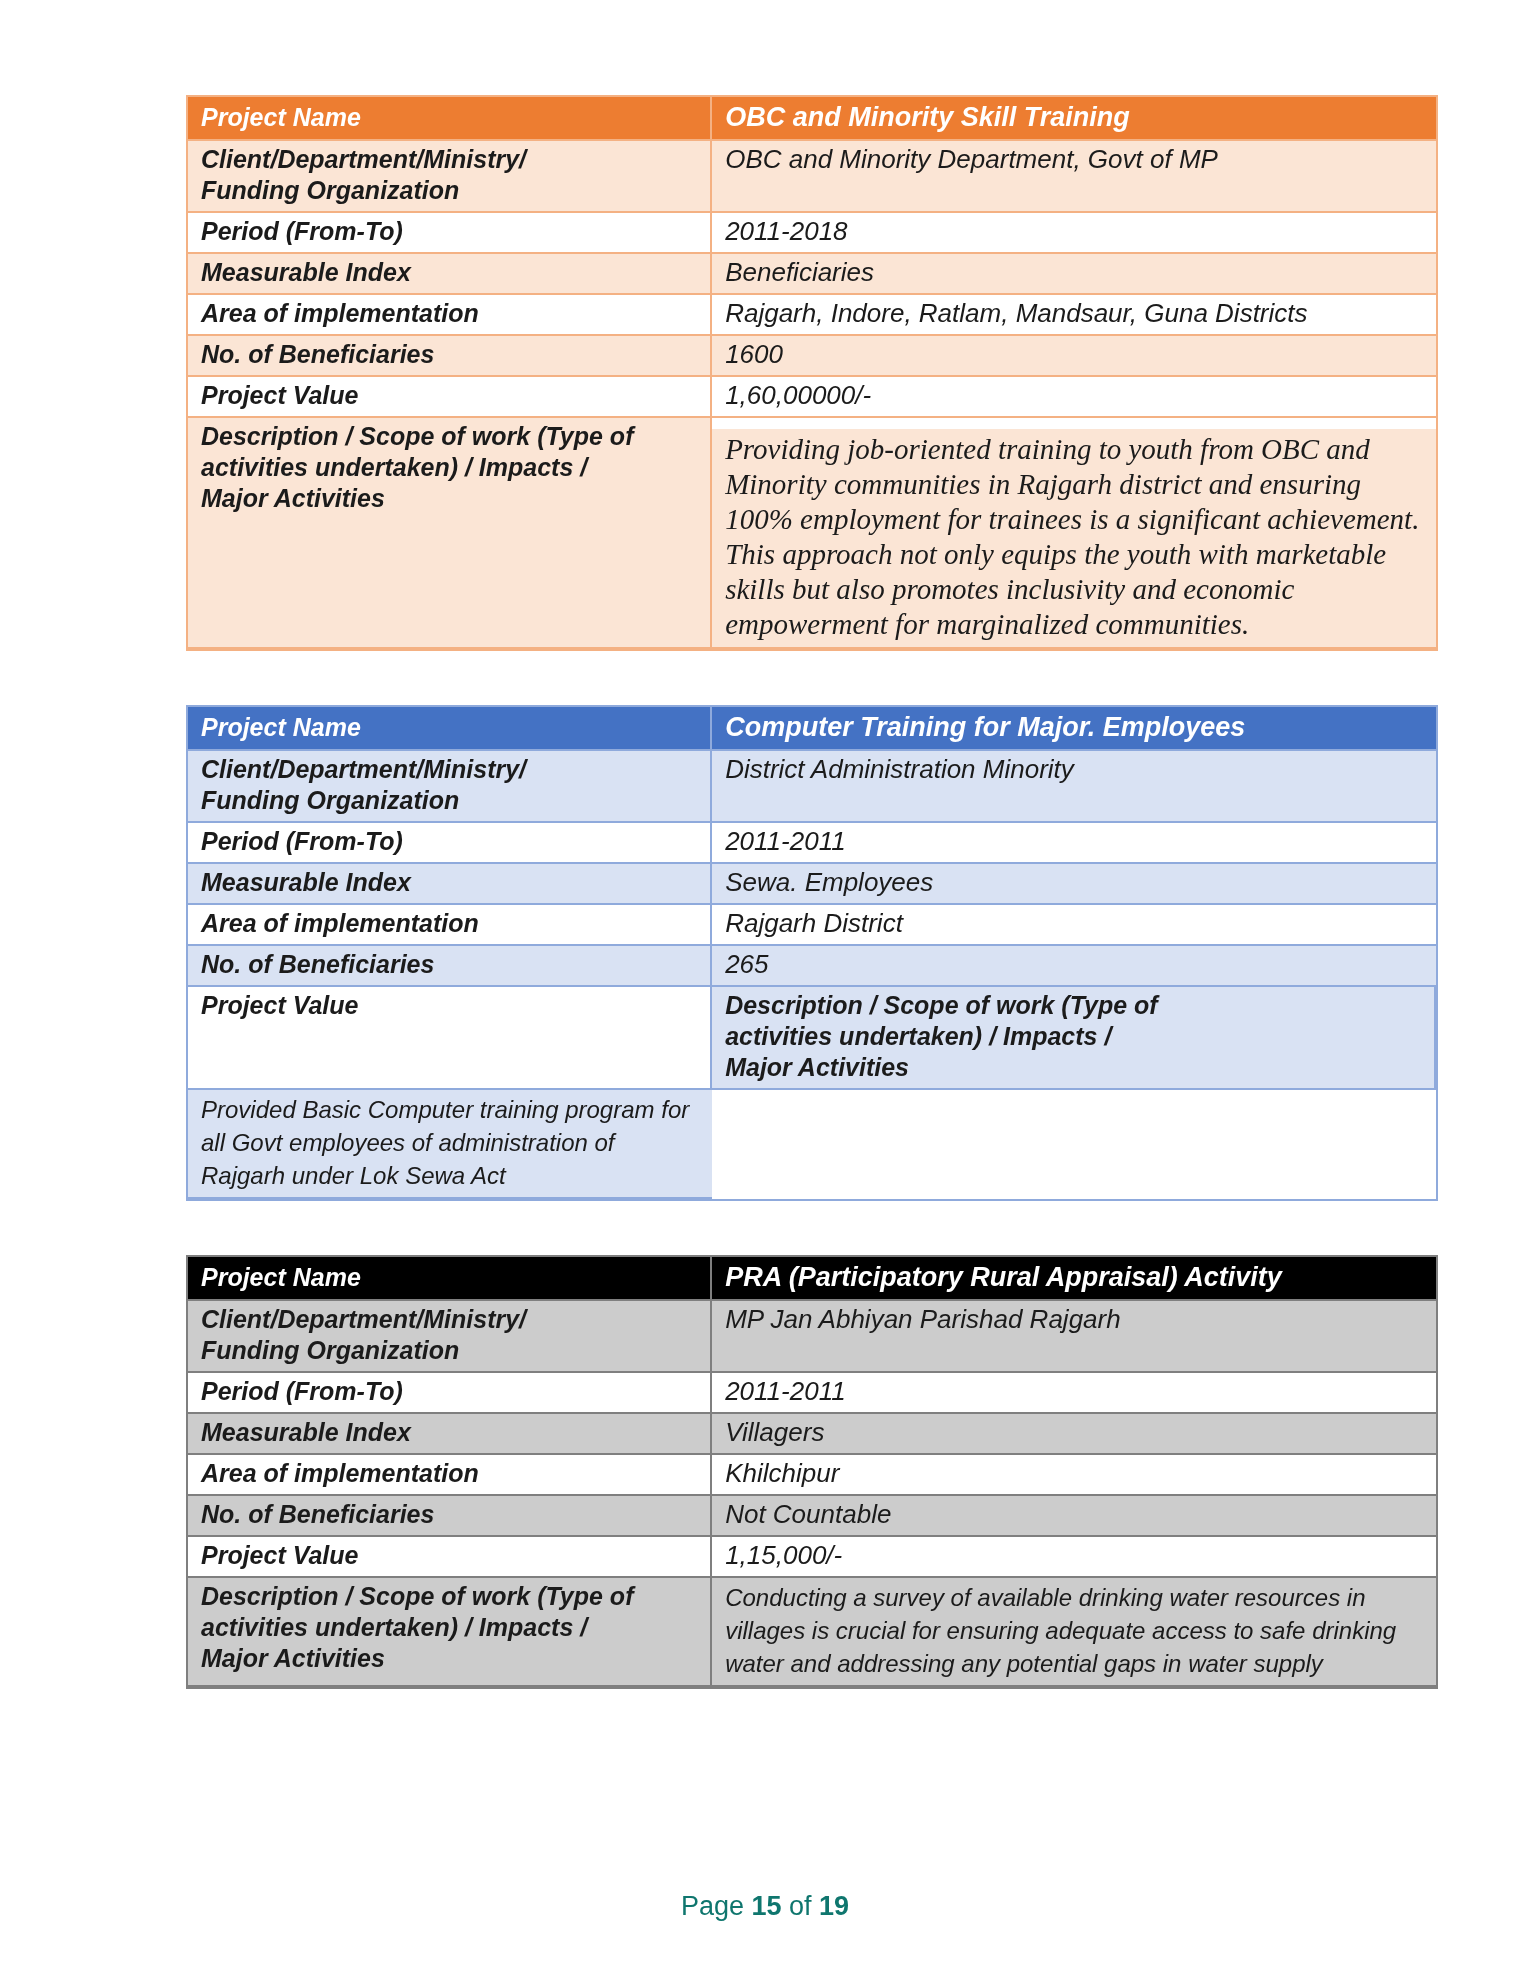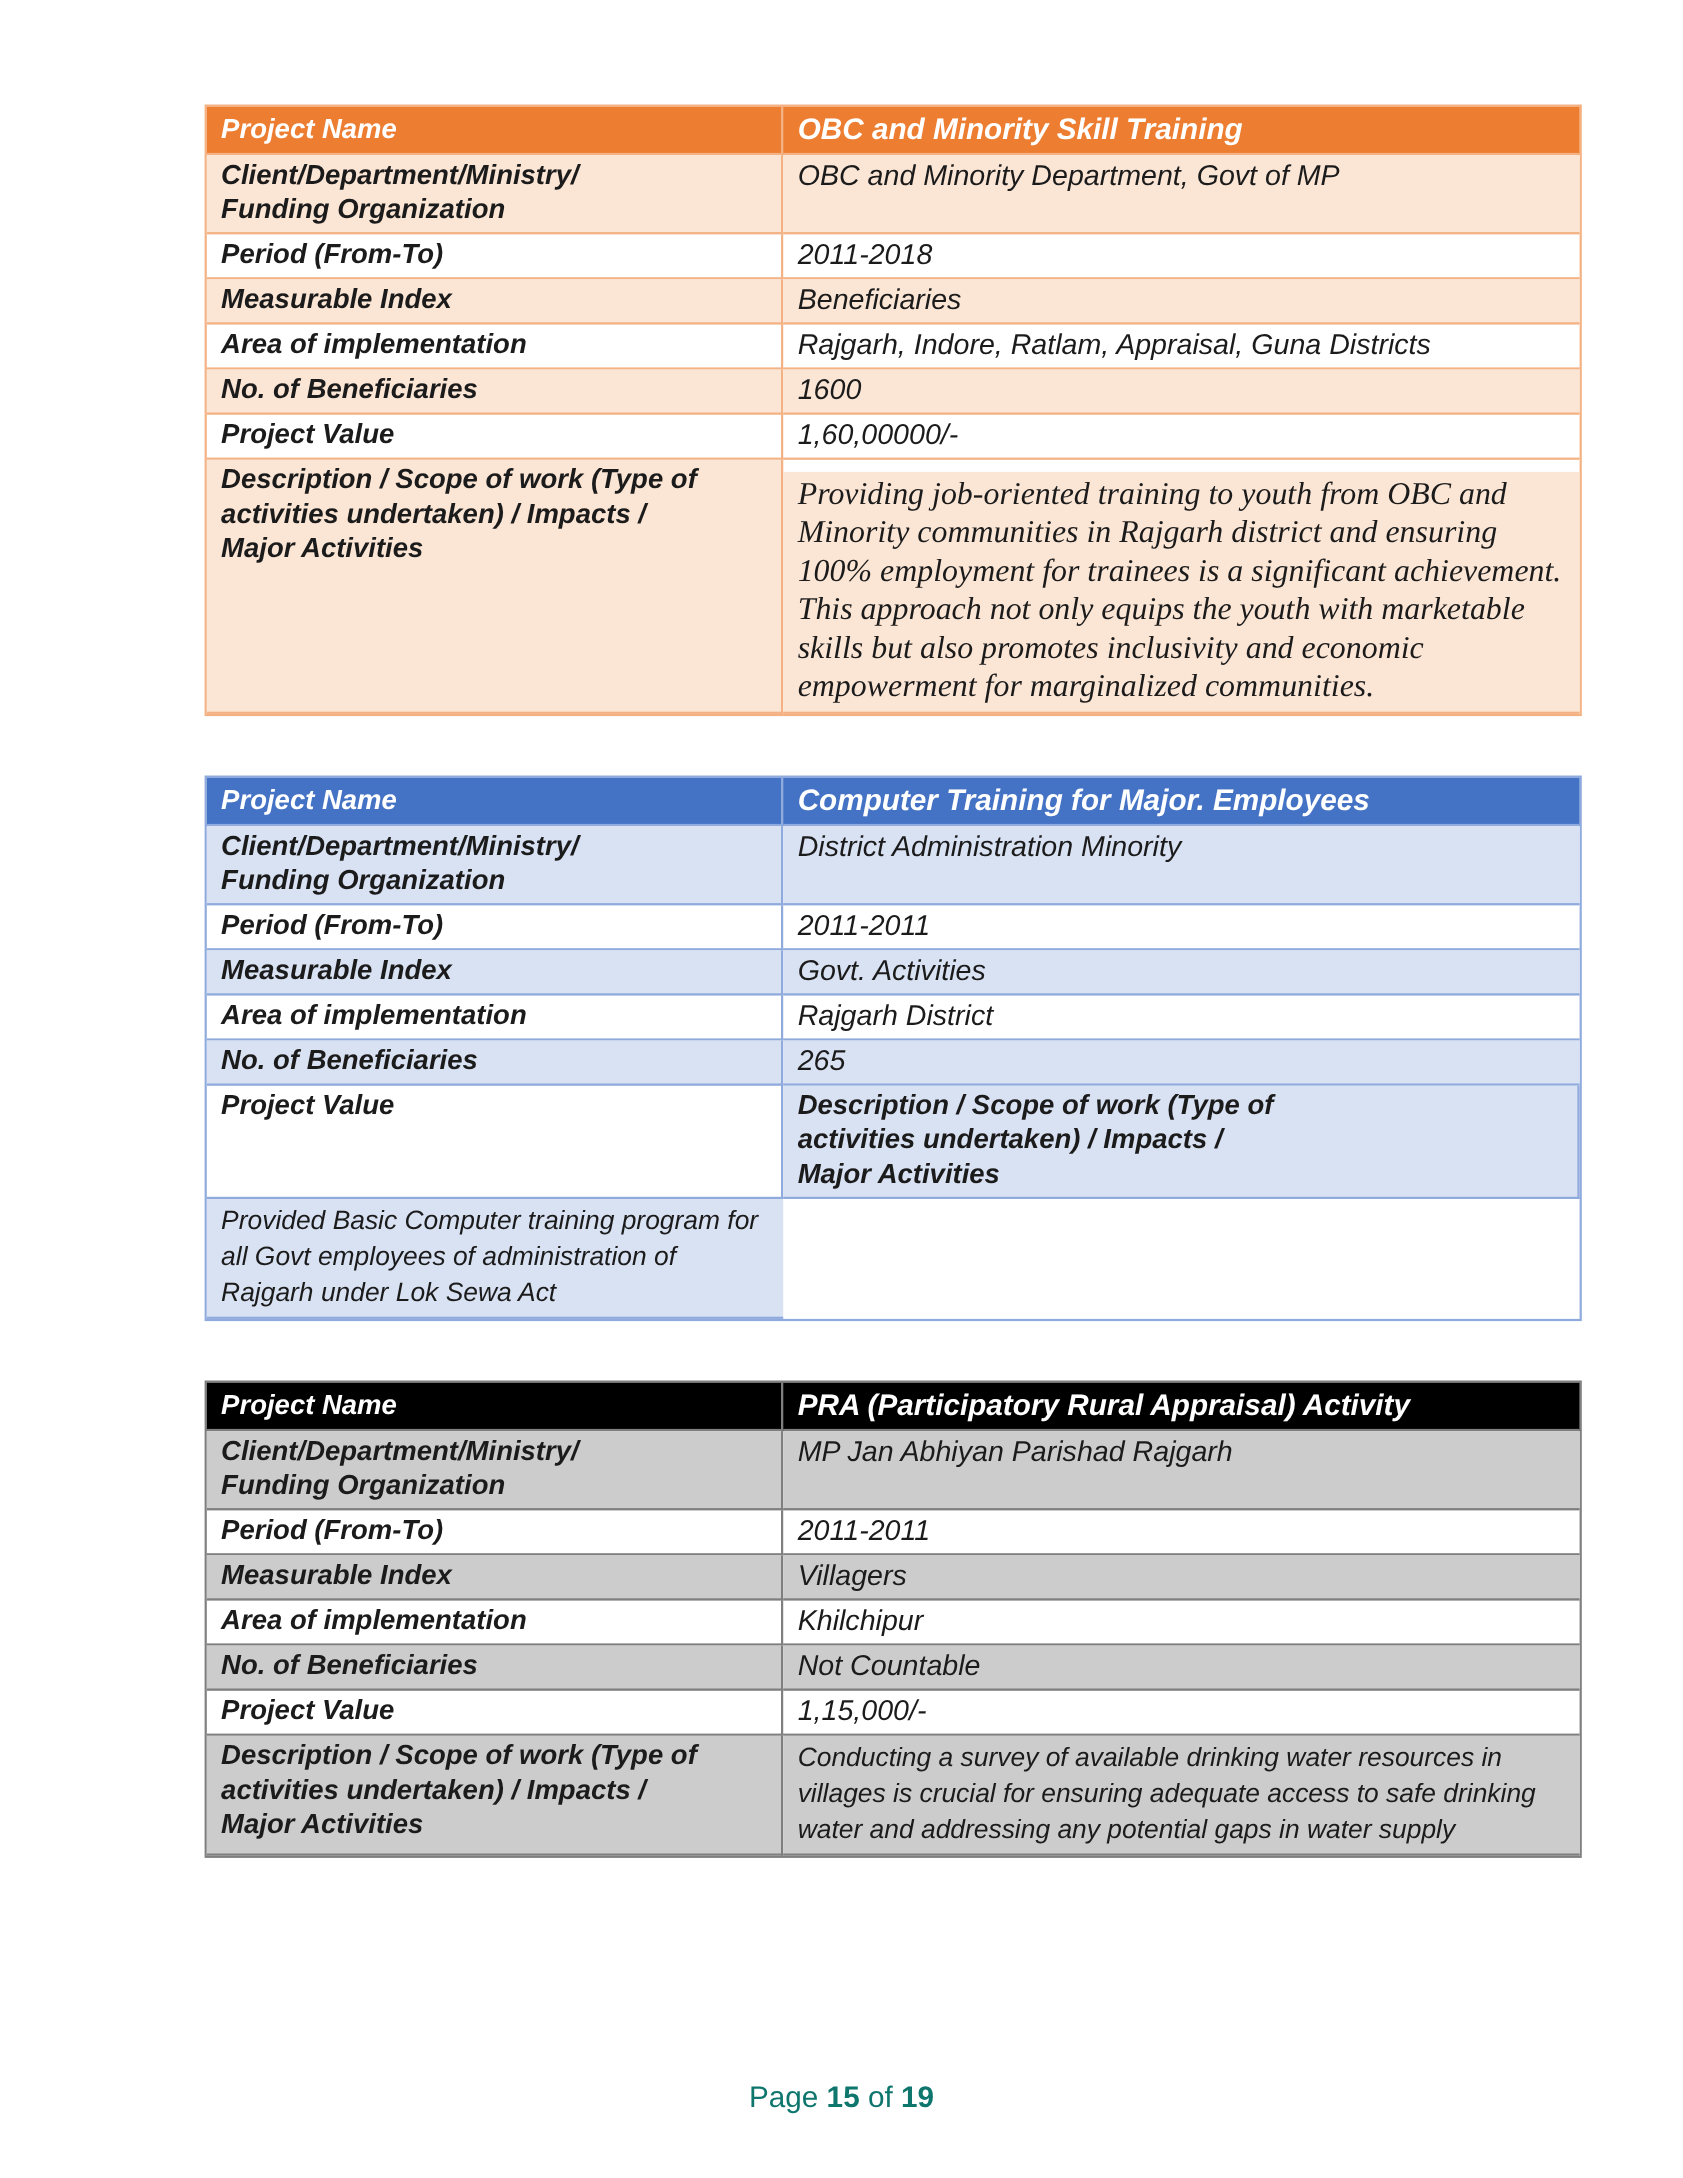--- a/index.html
+++ b/index.html
@@ -85,21 +85,21 @@
 Funding Organization</div>
       <div class="cell row-banded">OBC and Minority Department, Govt of MP</div>
 
       <div class="cell lab">Period (From-To)</div>
       <div class="cell">2011-2018</div>
 
       <div class="cell lab row-banded">Measurable Index</div>
       <div class="cell row-banded">Beneficiaries</div>
 
       <div class="cell lab">Area of implementation</div>
-      <div class="cell">Rajgarh, Indore, Ratlam, Appraisal, Guna Districts</div>
+      <div class="cell">Rajgarh, Indore, Ratlam, Mandsaur, Guna Districts</div>
 
       <div class="cell lab row-banded">No. of Beneficiaries</div>
       <div class="cell row-banded">1600</div>
 
       <div class="cell lab">Project Value</div>
       <div class="cell">1,60,00000/-</div>
 
       <div class="cell lab row-banded">Description / Scope of work (Type of
 activities undertaken) / Impacts /
 Major Activities</div>
@@ -111,21 +111,21 @@
       <div class="cell hdr">Computer Training for Major. Employees</div>
 
       <div class="cell lab row-banded">Client/Department/Ministry/
 Funding Organization</div>
       <div class="cell row-banded">District Administration Minority</div>
 
       <div class="cell lab">Period (From-To)</div>
       <div class="cell">2011-2011</div>
 
       <div class="cell lab row-banded">Measurable Index</div>
-      <div class="cell row-banded">Govt. Activities</div>
+      <div class="cell row-banded">Sewa. Employees</div>
 
       <div class="cell lab">Area of implementation</div>
       <div class="cell">Rajgarh District</div>
 
       <div class="cell lab row-banded">No. of Beneficiaries</div>
       <div class="cell row-banded">265</div>
 
       <div class="cell lab">Project Value</div>
 
       <div class="cell lab row-banded">Description / Scope of work (Type of

